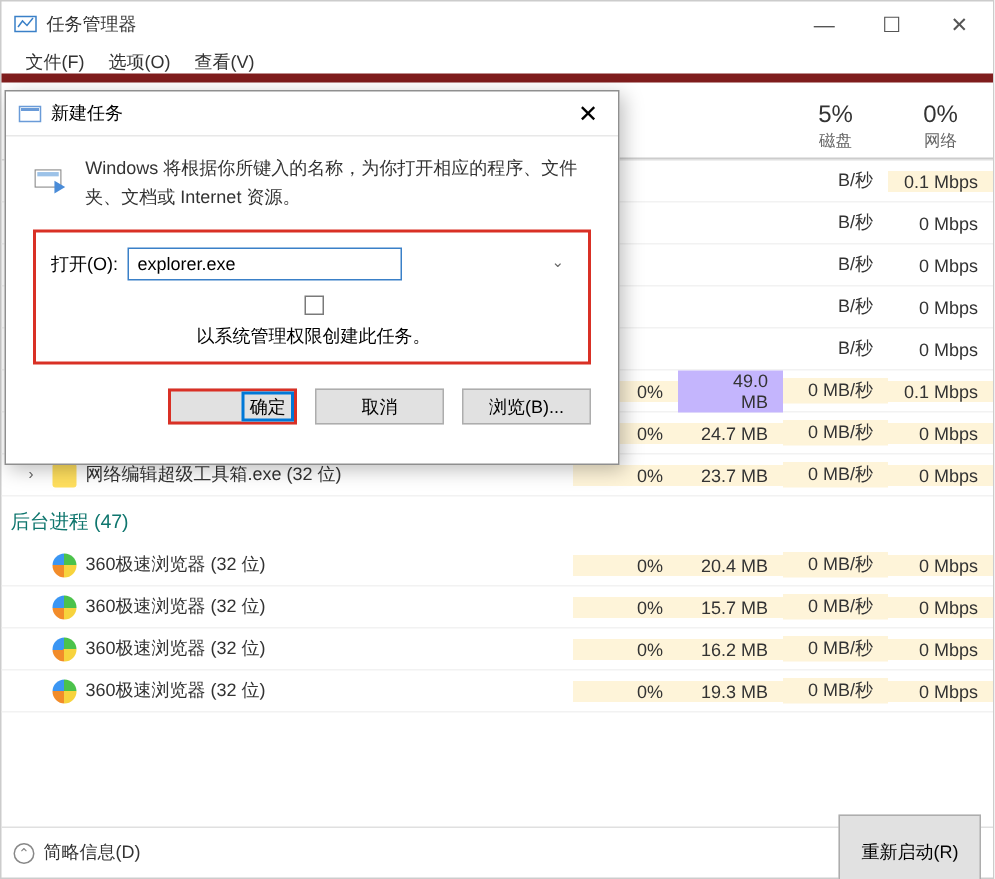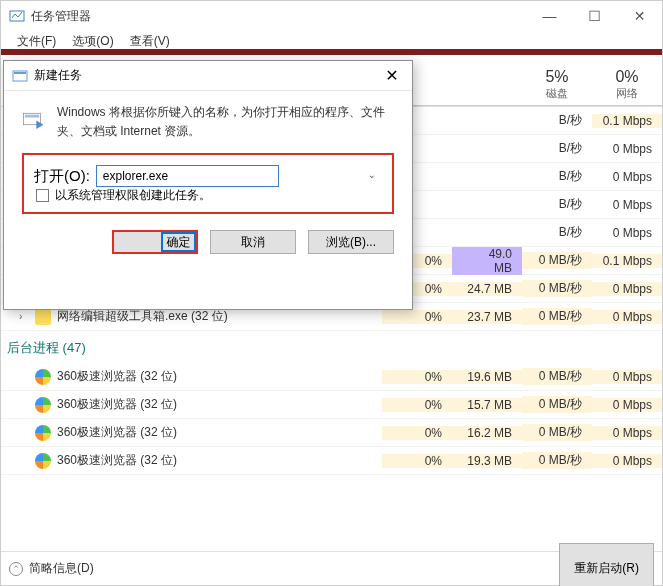--- a/index.html
+++ b/index.html
@@ -47,25 +47,25 @@
 .dialog-titlebar .dlg-title { flex: 1; font-size: 12px; }
 .dialog-titlebar .dlg-close { width: 40px; text-align: center; font-size: 16px; }
 
 .dialog-body { padding: 12px 18px 6px 18px; }
 .dlg-row1 { display: flex; gap: 12px; align-items: flex-start; }
 .run-icon { width: 32px; height: 32px; }
 .dlg-desc { font-size: 12px; color: #333; line-height: 1.6; }
 
 .red-box { border: 2px solid #d93025; margin-top: 12px; padding: 10px 10px 8px 10px; }
 .input-row { display: flex; align-items: center; gap: 6px; }
-.input-label { font-size: 15px; white-space: nowrap; }
+.input-label { font-size: 12px; white-space: nowrap; }
 .text-input { flex: 1; border: 1px solid #3a80c8; padding: 3px 20px 3px 6px; height: 22px; font-size: 12px; position: relative; }
 .text-input-wrap { flex: 1; position: relative; }
 .dropdown-arrow { position: absolute; right: 6px; top: 4px; font-size: 10px; color: #666; }
-.check-row { display: flex; align-items: center; gap: 6px; margin-top: 0; font-size: 12px; padding-left: 2px;}
+.check-row { display: flex; align-items: center; gap: 6px; margin-top: 10px; font-size: 12px; padding-left: 2px; flex-direction: column;}
 .check-box { width: 13px; height: 13px; border: 1px solid #7a7a7a; }
 
 .dialog-footer { display: flex; justify-content: flex-end; gap: 12px; padding: 10px 18px 12px 18px; }
 .dlg-btn { width: 86px; height: 24px; border: 1px solid #adadad; background: #e1e1e1; font-size: 12px; display:flex; align-items:center; justify-content:center; }
 .dlg-btn.primary { border: 2px solid #d93025; }
 .dlg-btn.primary-inner { border: 2px solid #0078d7; width: 82px; height: 20px; display:flex; align-items:center; justify-content:center; background: #e1e1e1; margin-left: 47px; }
 
 .icon-dingding { background: radial-gradient(circle,#3aa0ff 40%,#1b7fd8 100%); border-radius:3px; }
 .icon-kuwo { background: linear-gradient(#ffd24a,#ff9a1f); border-radius:3px; }
 .icon-toolbox { background: #ffdf5e; border-radius:2px; }
@@ -183,21 +183,21 @@
 
       <div class="section-header">后台进程 (47)</div>
 
       <div class="proc-row">
         <div class="cell-name">
             <span class="expand"></span>
             <span class="proc-icon icon-360"></span>
             <span>360极速浏览器 (32 位)</span>
           </div>
         <div class="cell hl">0%</div>
-          <div class="cell hl">19.6 MB</div>
+          <div class="cell hl">20.4 MB</div>
           <div class="cell hl">0 MB/秒</div>
           <div class="cell hl">0 Mbps</div>
       </div>
       <div class="proc-row">
         <div class="cell-name">
             <span class="expand"></span>
             <span class="proc-icon icon-360"></span>
             <span>360极速浏览器 (32 位)</span>
           </div>
         <div class="cell hl">0%</div>

